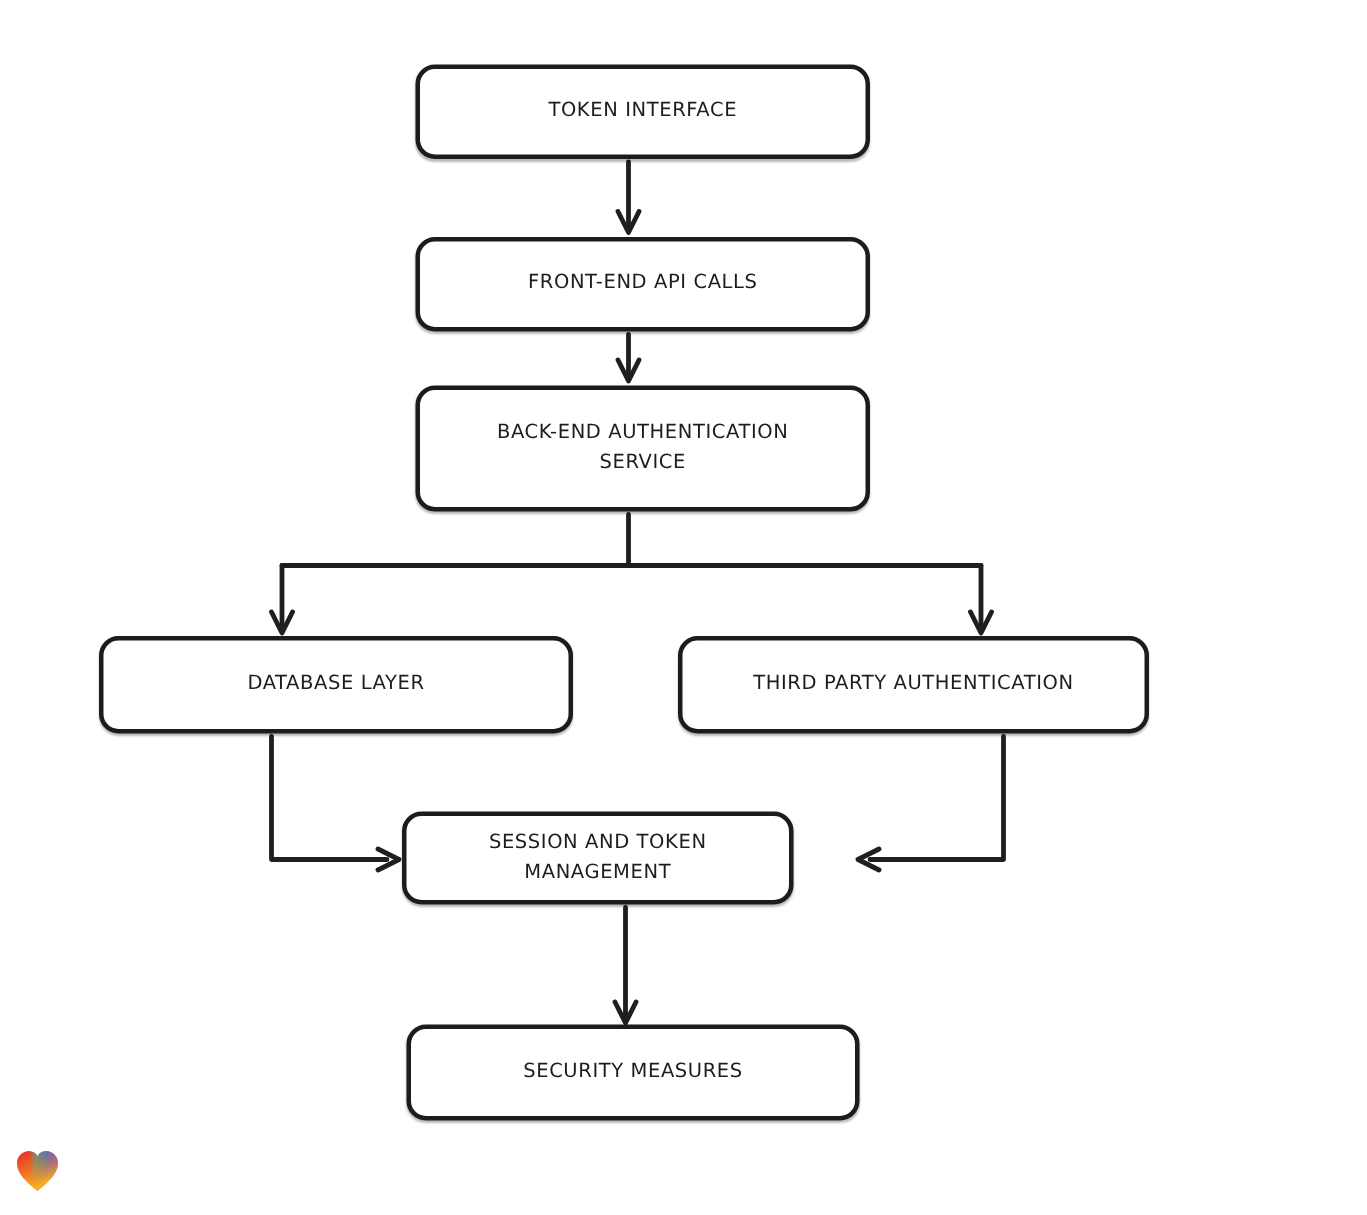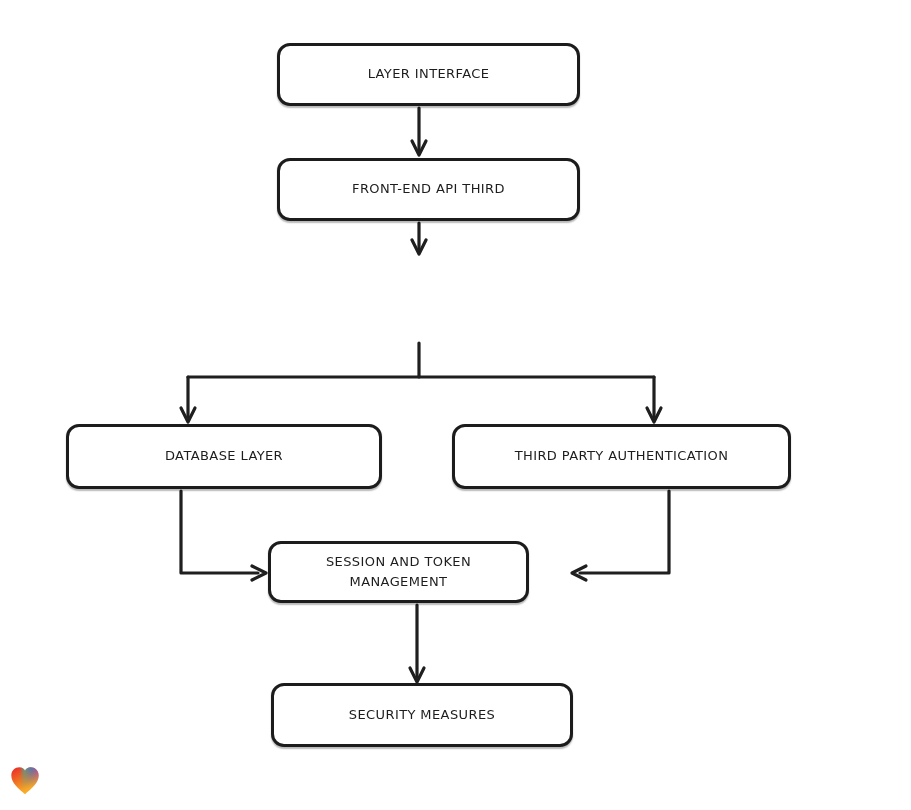--- a/index.html
+++ b/index.html
@@ -109,33 +109,36 @@
       <path d="M586 566 L572 573 L586 580"></path>
     </g>
 
     <g>
       <path d="M417 605 L417 677"></path>
       <path d="M410 668 L417 682 L424 668"></path>
     </g>
   </svg>
 
   <div class="node" style="left:277px; top:43px; width:303px; height:63px;">
-    <span class="label">LAYER INTERFACE</span>
+    <span class="label">TOKEN INTERFACE</span>
   </div>
 
   <div class="node" style="left:277px; top:158px; width:303px; height:63px;">
-    <span class="label">FRONT-END API THIRD</span>
+    <span class="label">FRONT-END API CALLS</span>
   </div>
 
+  <div class="node two-line n-backend" style="left:277px; top:257px; width:303px; height:84px;">
+    <span class="label">BACK-END AUTHENTICATION SERVICE</span>
+  </div>
 
   <div class="node" style="left:66px; top:424px; width:316px; height:65px;">
     <span class="label">DATABASE LAYER</span>
   </div>
 
-  <div class="node" style="left:452px; top:424px; width:339px; height:65px;">
+  <div class="node" style="left:452px; top:424px; width:314px; height:65px;">
     <span class="label">THIRD PARTY AUTHENTICATION</span>
   </div>
 
   <div class="node two-line n-session" style="left:268px; top:541px; width:261px; height:62px;">
     <span class="label">SESSION AND TOKEN MANAGEMENT</span>
   </div>
 
   <div class="node" style="left:271px; top:683px; width:302px; height:64px;">
     <span class="label">SECURITY MEASURES</span>
   </div>

